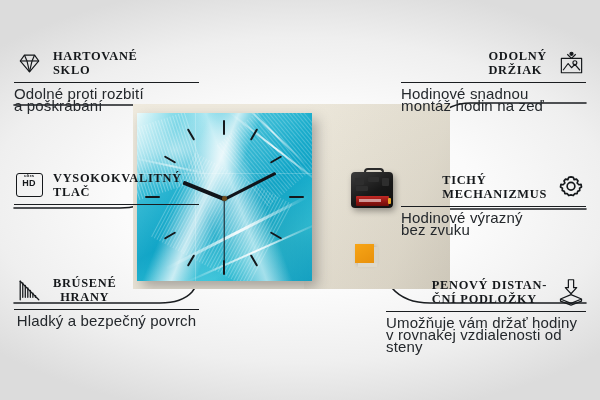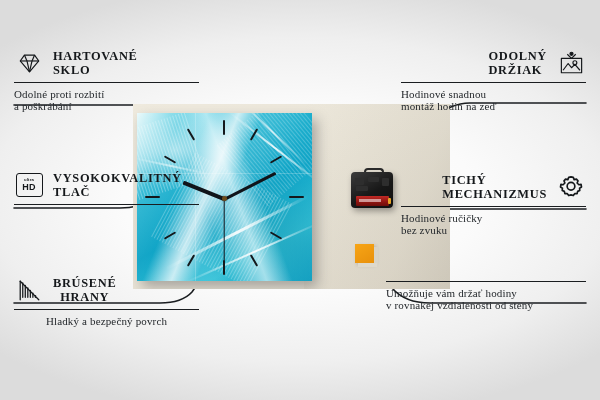--- a/index.html
+++ b/index.html
@@ -107,26 +107,26 @@
   .ftop{display:flex;align-items:center;gap:9px;}
   .feature.right .ftop{flex-direction:row-reverse;}
   .ficon{width:30px;height:30px;flex:0 0 30px;display:flex;align-items:center;justify-content:center;}
   .ftitle{
     font-family:"Liberation Serif", serif;
     font-weight:700;font-size:12.4px;line-height:14.5px;
     letter-spacing:.7px;color:#15181b;text-transform:uppercase;
   }
   .fline{height:1px;background:#1a1d20;margin:4px 0 5px 0;}
   .fdesc{
-    font-family:Liberation Serif, serif;
-    font-size:11px;line-height:12.2px;color:#24282c;letter-spacing:.15px;
+    font-family:Liberation Sans, sans-serif;
+    font-size:15px;line-height:12.2px;color:#24282c;letter-spacing:.15px;
   }
   .hd-badge{
     width:25px;height:22px;border:1.4px solid #15181b;border-radius:3px;
-    display:flex;flex-direction:column;align-items:center;justify-content:center;line-height:1;
+    display:flex;flex-direction:column;align-items:center;line-height:1;
   }
   .hd-ultra{font-family:"Liberation Sans",sans-serif;font-size:4.2px;font-weight:700;letter-spacing:.2px;color:#15181b;}
   .hd-main{font-family:"Liberation Sans",sans-serif;font-size:9px;font-weight:700;letter-spacing:.2px;color:#15181b;margin-top:.5px;}
 </style>
 </head>
 <body>
 
 <div id="stage">
 
   <svg id="wires" viewBox="0 0 600 400">
@@ -312,26 +312,39 @@
           <circle cx="16" cy="15.2" r="4.4"></circle>
         </svg>
       </div>
       <div class="ftitle">
         <div>TICHÝ</div>
         <div>MECHANIZMUS</div>
       </div>
     </div>
     <div class="fline"></div>
     <div class="fdesc">
-      <div>Hodinové ručičky</div>
+      <div>Hodinové výrazný</div>
       <div>bez zvuku</div>
     </div>
   </div>
 
   <div class="feature right" style="left:386px;top:277px;width:200px;">
+    <div class="ftop">
+      <div class="ficon">
+        <svg viewBox="0 0 32 32" width="28" height="28" fill="none" stroke="#15181b" stroke-width="1.4" stroke-linejoin="round">
+          <path d="M13 2 L19 2 L19 11 L22.5 11 L16 18 L9.5 11 L13 11 Z"></path>
+          <path d="M16 19 L28 24 L16 29 L4 24 Z"></path>
+          <path d="M4 24 L4 26.5 L16 31 L28 26.5 L28 24"></path>
+        </svg>
+      </div>
+      <div class="ftitle">
+        <div>PENOVÝ DISTAN-</div>
+        <div>ČNÍ PODLOŽKY</div>
+      </div>
+    </div>
     <div class="fline"></div>
     <div class="fdesc">
       <div>Umožňuje vám držať hodiny</div>
       <div>v rovnakej vzdialenosti od steny</div>
     </div>
   </div>
 
 </div>
 
 </body></html>

